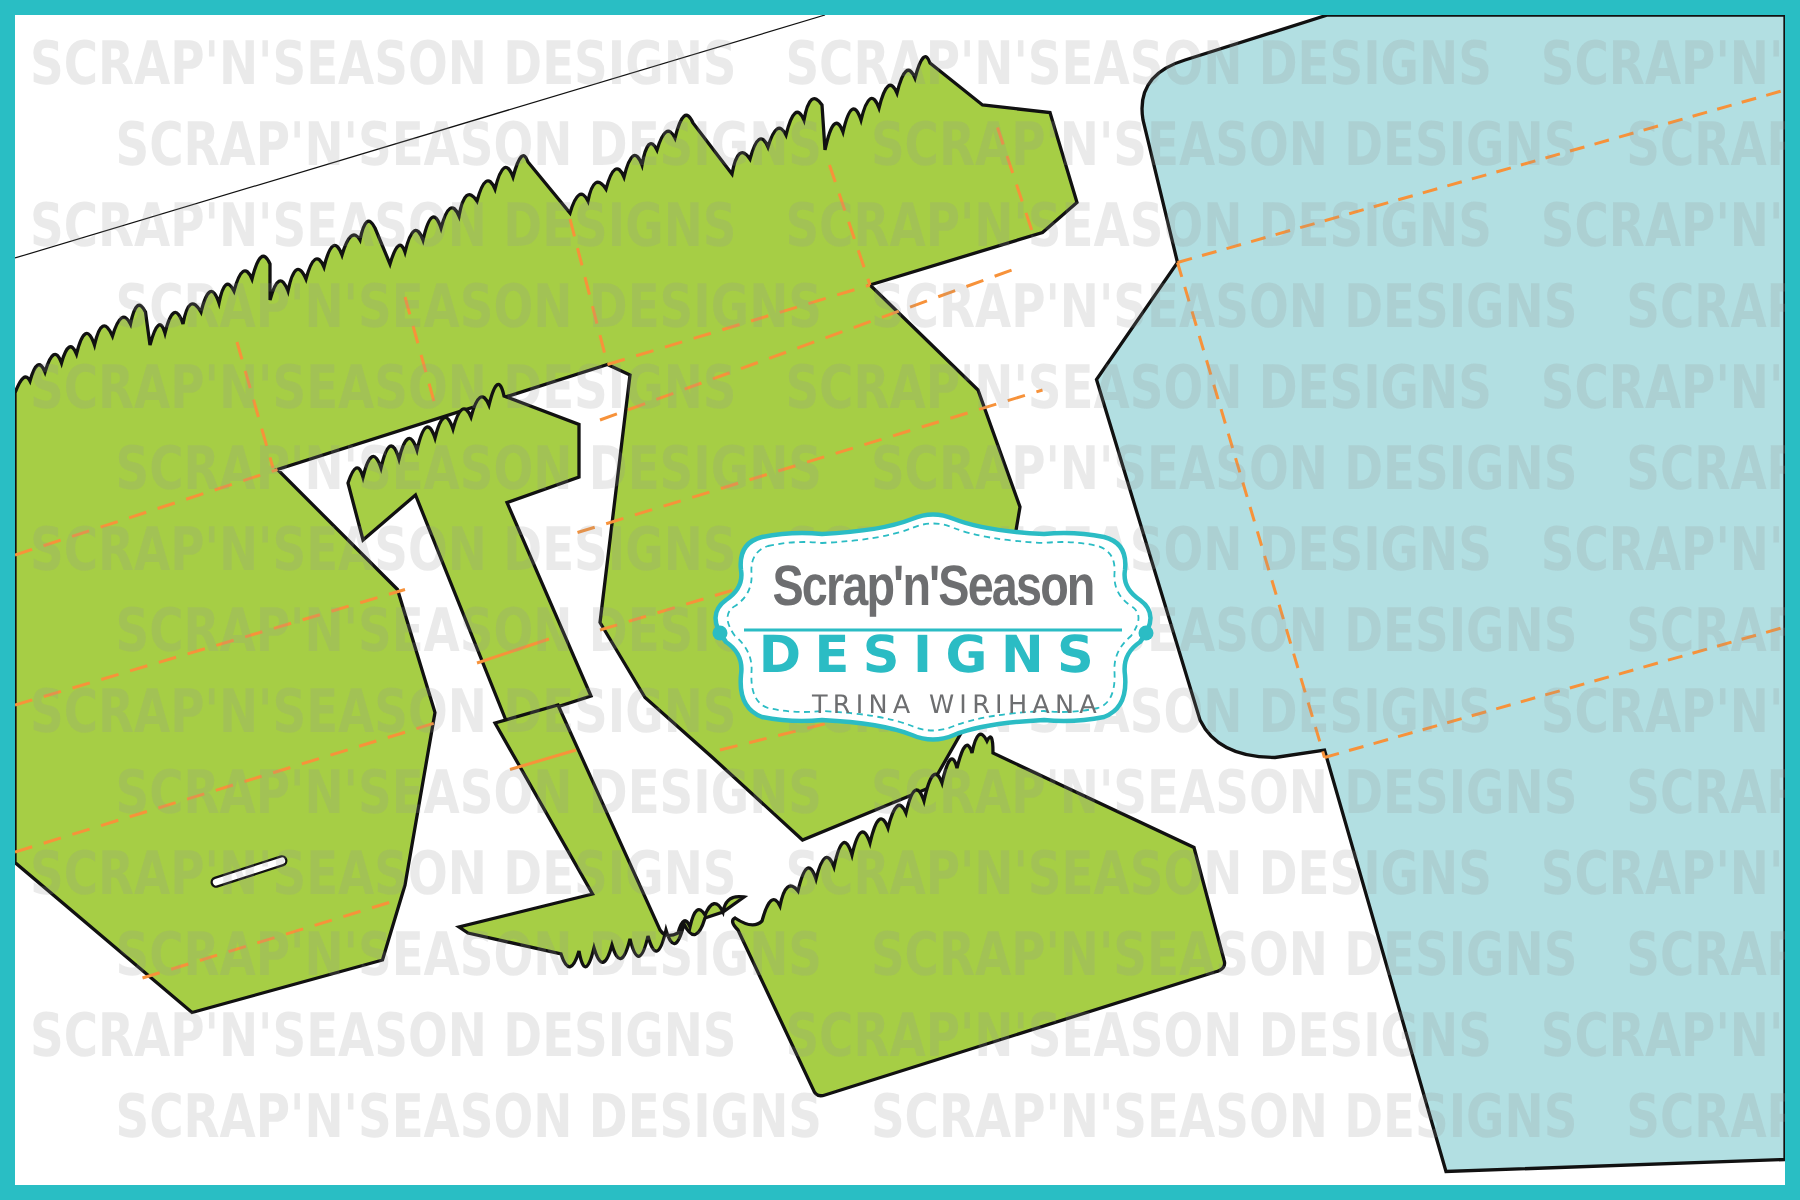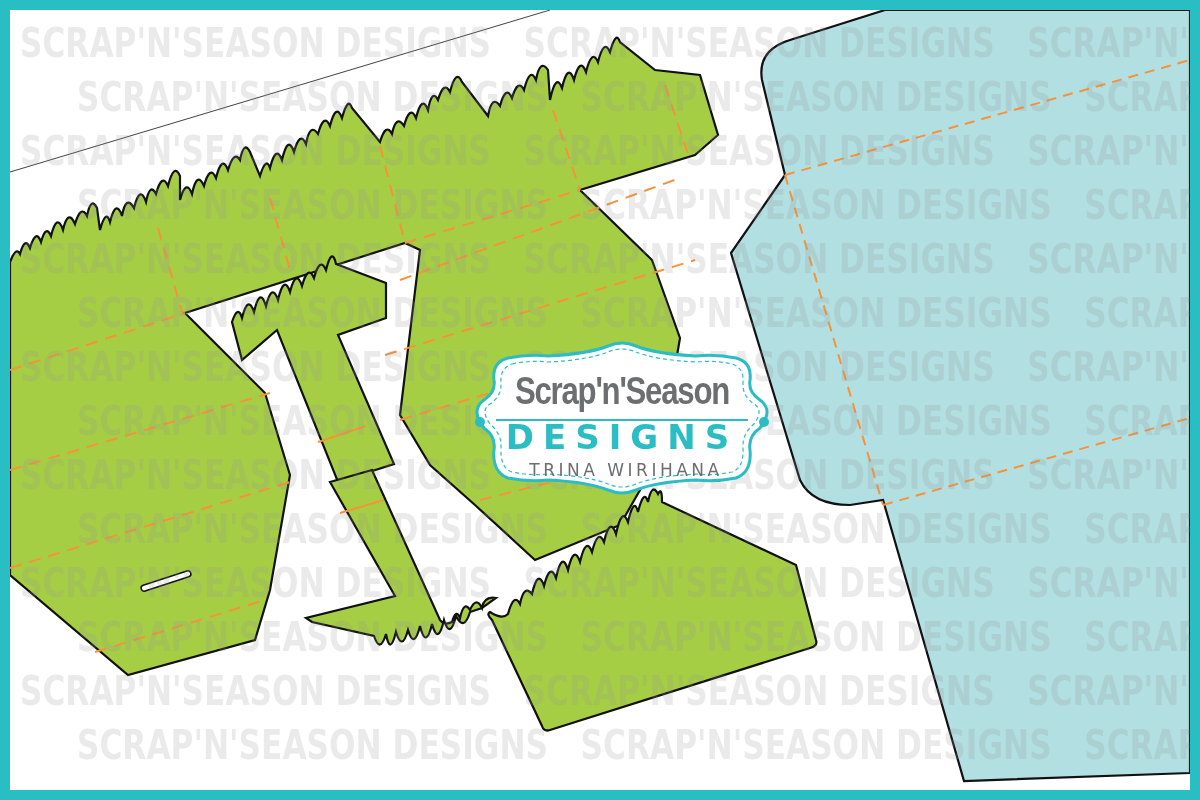--- a/index.html
+++ b/index.html
@@ -4,21 +4,21 @@
 <style>
   html, body { margin: 0; padding: 0; }
   body { width: 1200px; height: 800px; overflow: hidden; background: #29bec4; font-family: "Liberation Sans", sans-serif; }
   .frame { position: absolute; left: 10px; top: 10px; width: 1180px; height: 780px; background: #ffffff; overflow: hidden; }
   .art { position: absolute; left: 0; top: 0; }
   .wm-layer { position: absolute; left: 0; top: 0; width: 1180px; height: 780px; pointer-events: none; }
   .wm-row { position: absolute; white-space: nowrap; font-family: "DejaVu Sans", sans-serif; font-weight: bold; font-size: 40px; letter-spacing: 0px; color: rgba(150,150,150,0.2); transform: scaleX(0.78); transform-origin: left top; }
   .logo { position: absolute; left: 458px; top: 330px; width: 308px; height: 156px; }
   .logo-title { position: absolute; left: 0; width: 308px; top: 30px; text-align: center; font-family: "Liberation Sans", sans-serif; font-weight: bold; font-size: 38px; color: #6d6e70; letter-spacing: -1.5px; transform: scaleX(0.82); }
   .logo-sub { position: absolute; left: 0; width: 308px; top: 77px; text-align: center; font-family: "DejaVu Sans", sans-serif; font-size: 34px; color: #2bbcc4; letter-spacing: 9px; font-weight: bold; }
-  .logo-author { position: absolute; left: 4px; width: 308px; top: 120px; text-align: center; font-family: "DejaVu Sans", sans-serif; font-size: 17px; color: #6d6e70; letter-spacing: 3.5px; }
+  .logo-author { position: absolute; left: 16px; width: 308px; top: 120px; text-align: center; font-family: "DejaVu Sans", sans-serif; font-size: 17px; color: #6d6e70; letter-spacing: 3.5px; }
 </style>
 </head>
 <body>
 
 <div class="frame">
 
   <svg class="art" width="1180" height="780" viewBox="10 10 1180 780">
 
     <line x1="10" y1="172" x2="550" y2="10" stroke="#111" stroke-width="0.8"></line>
 

